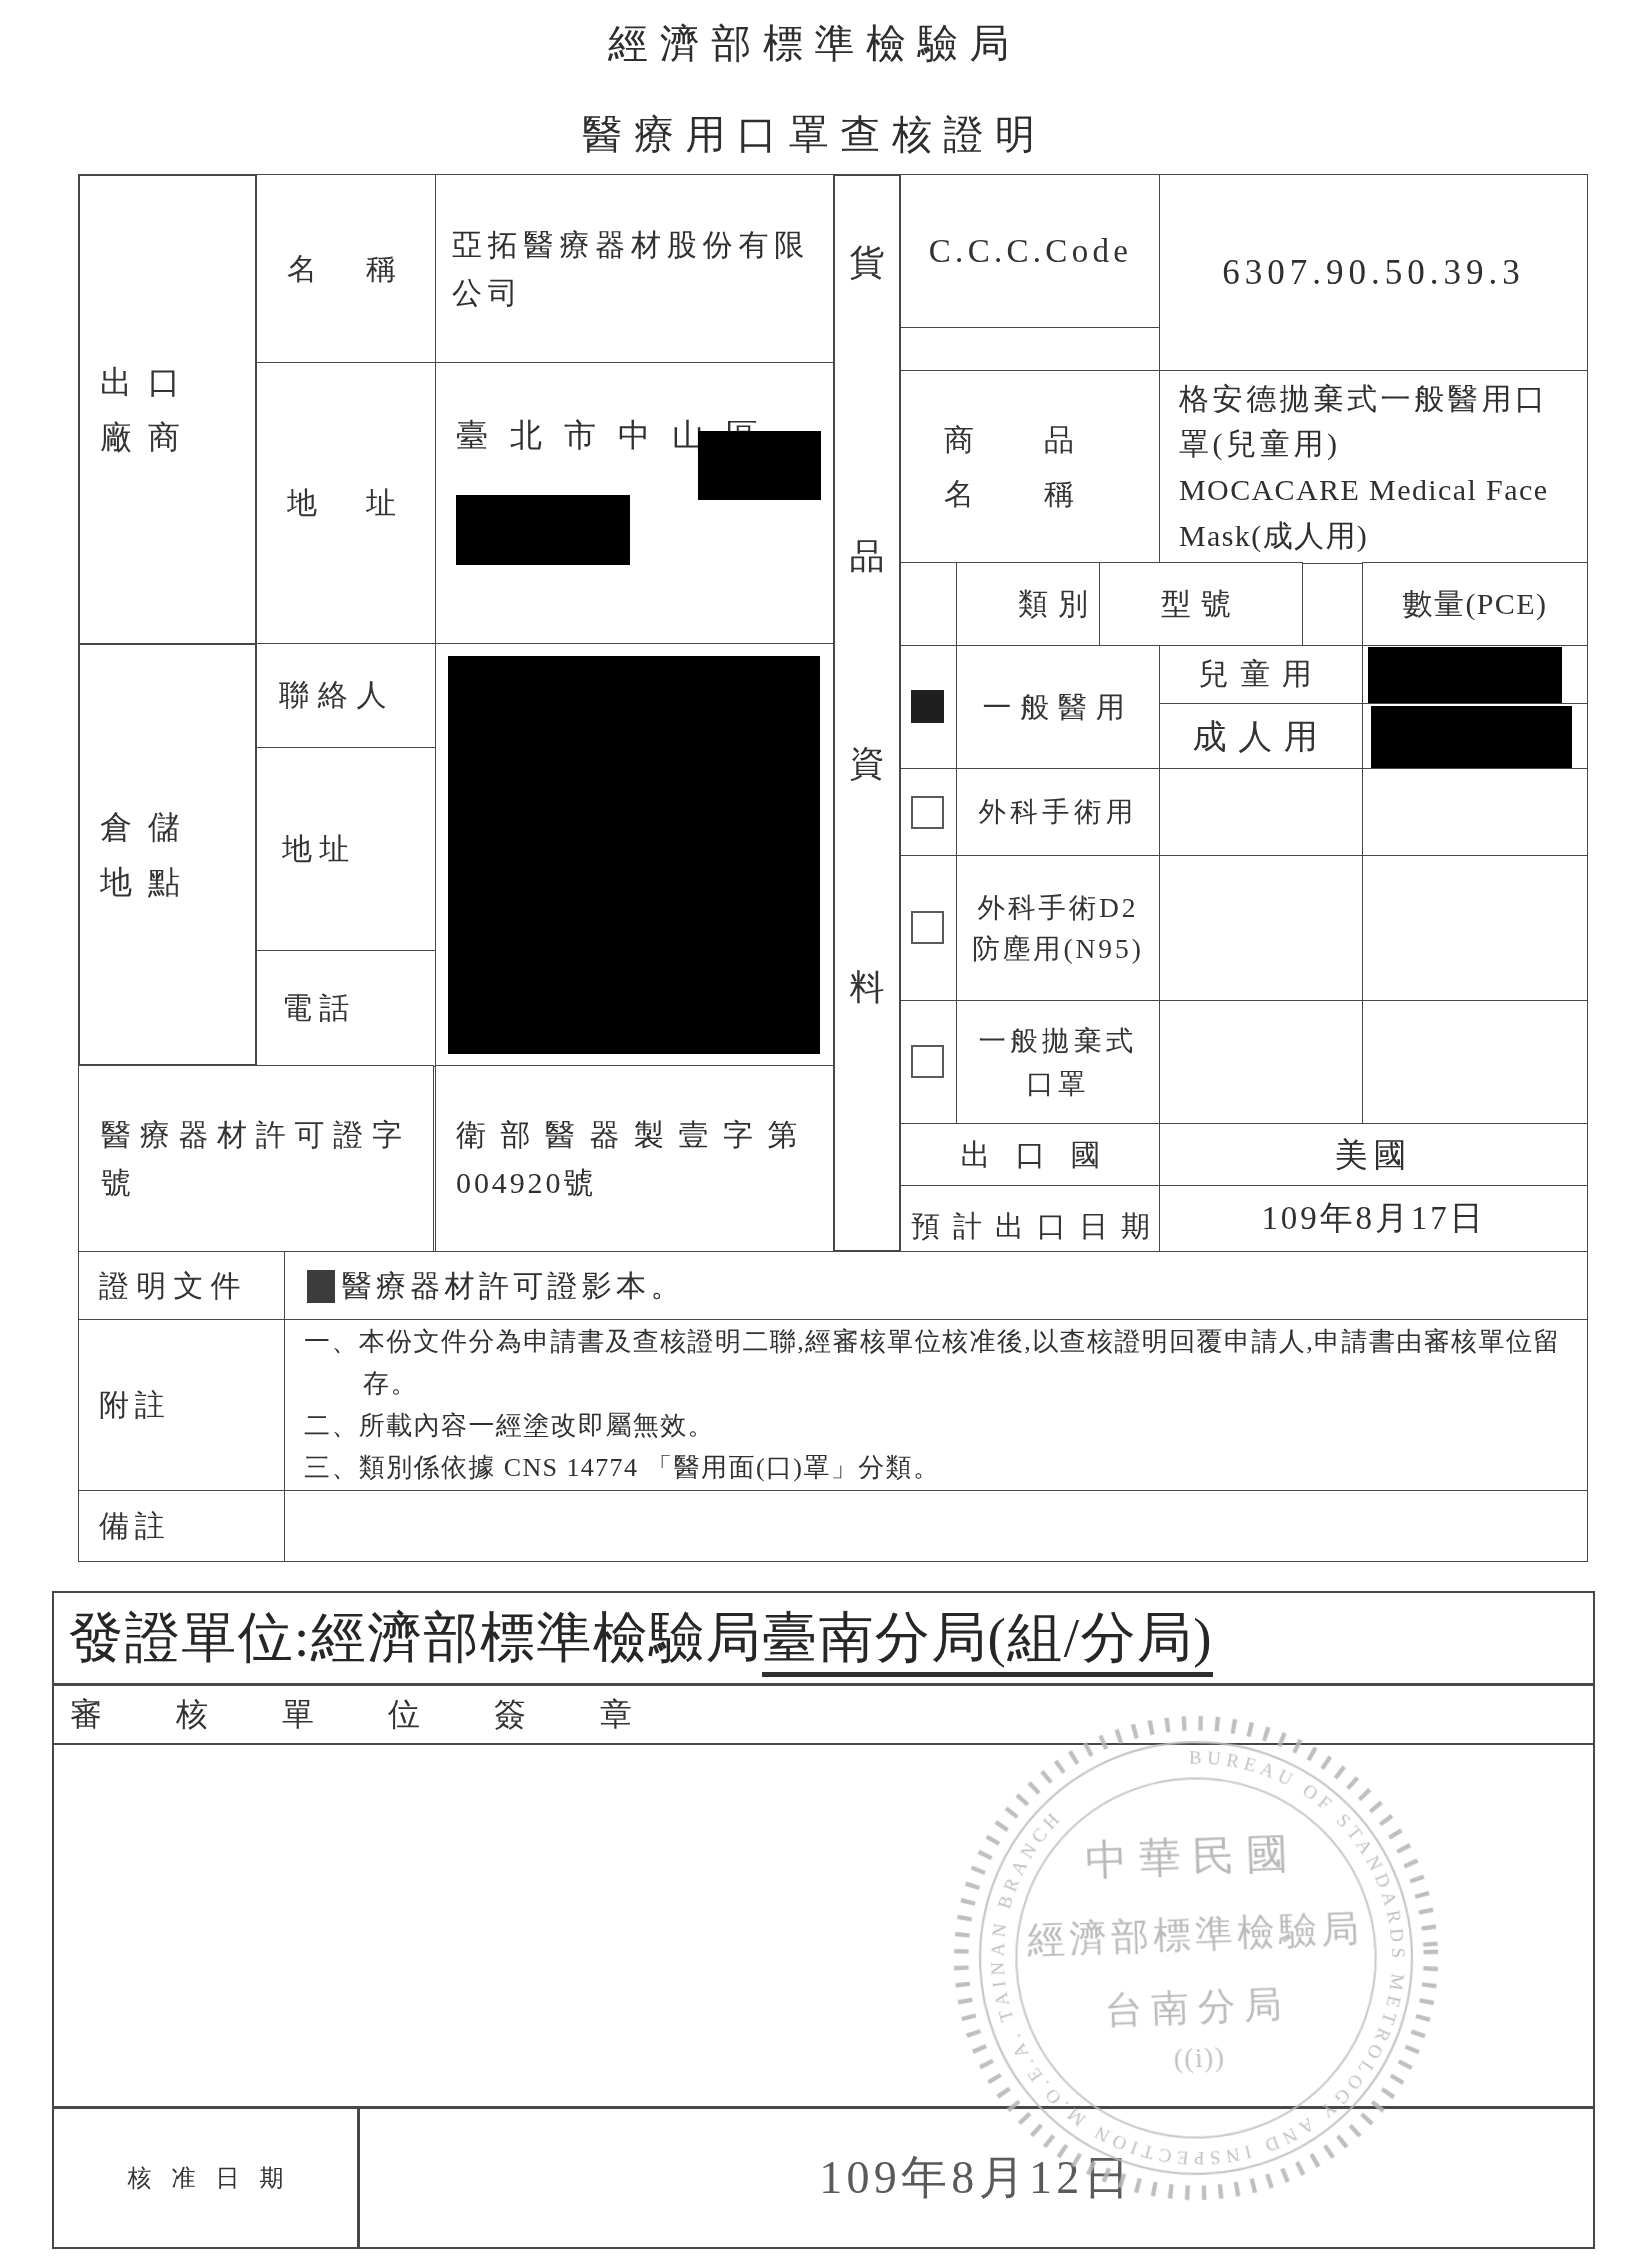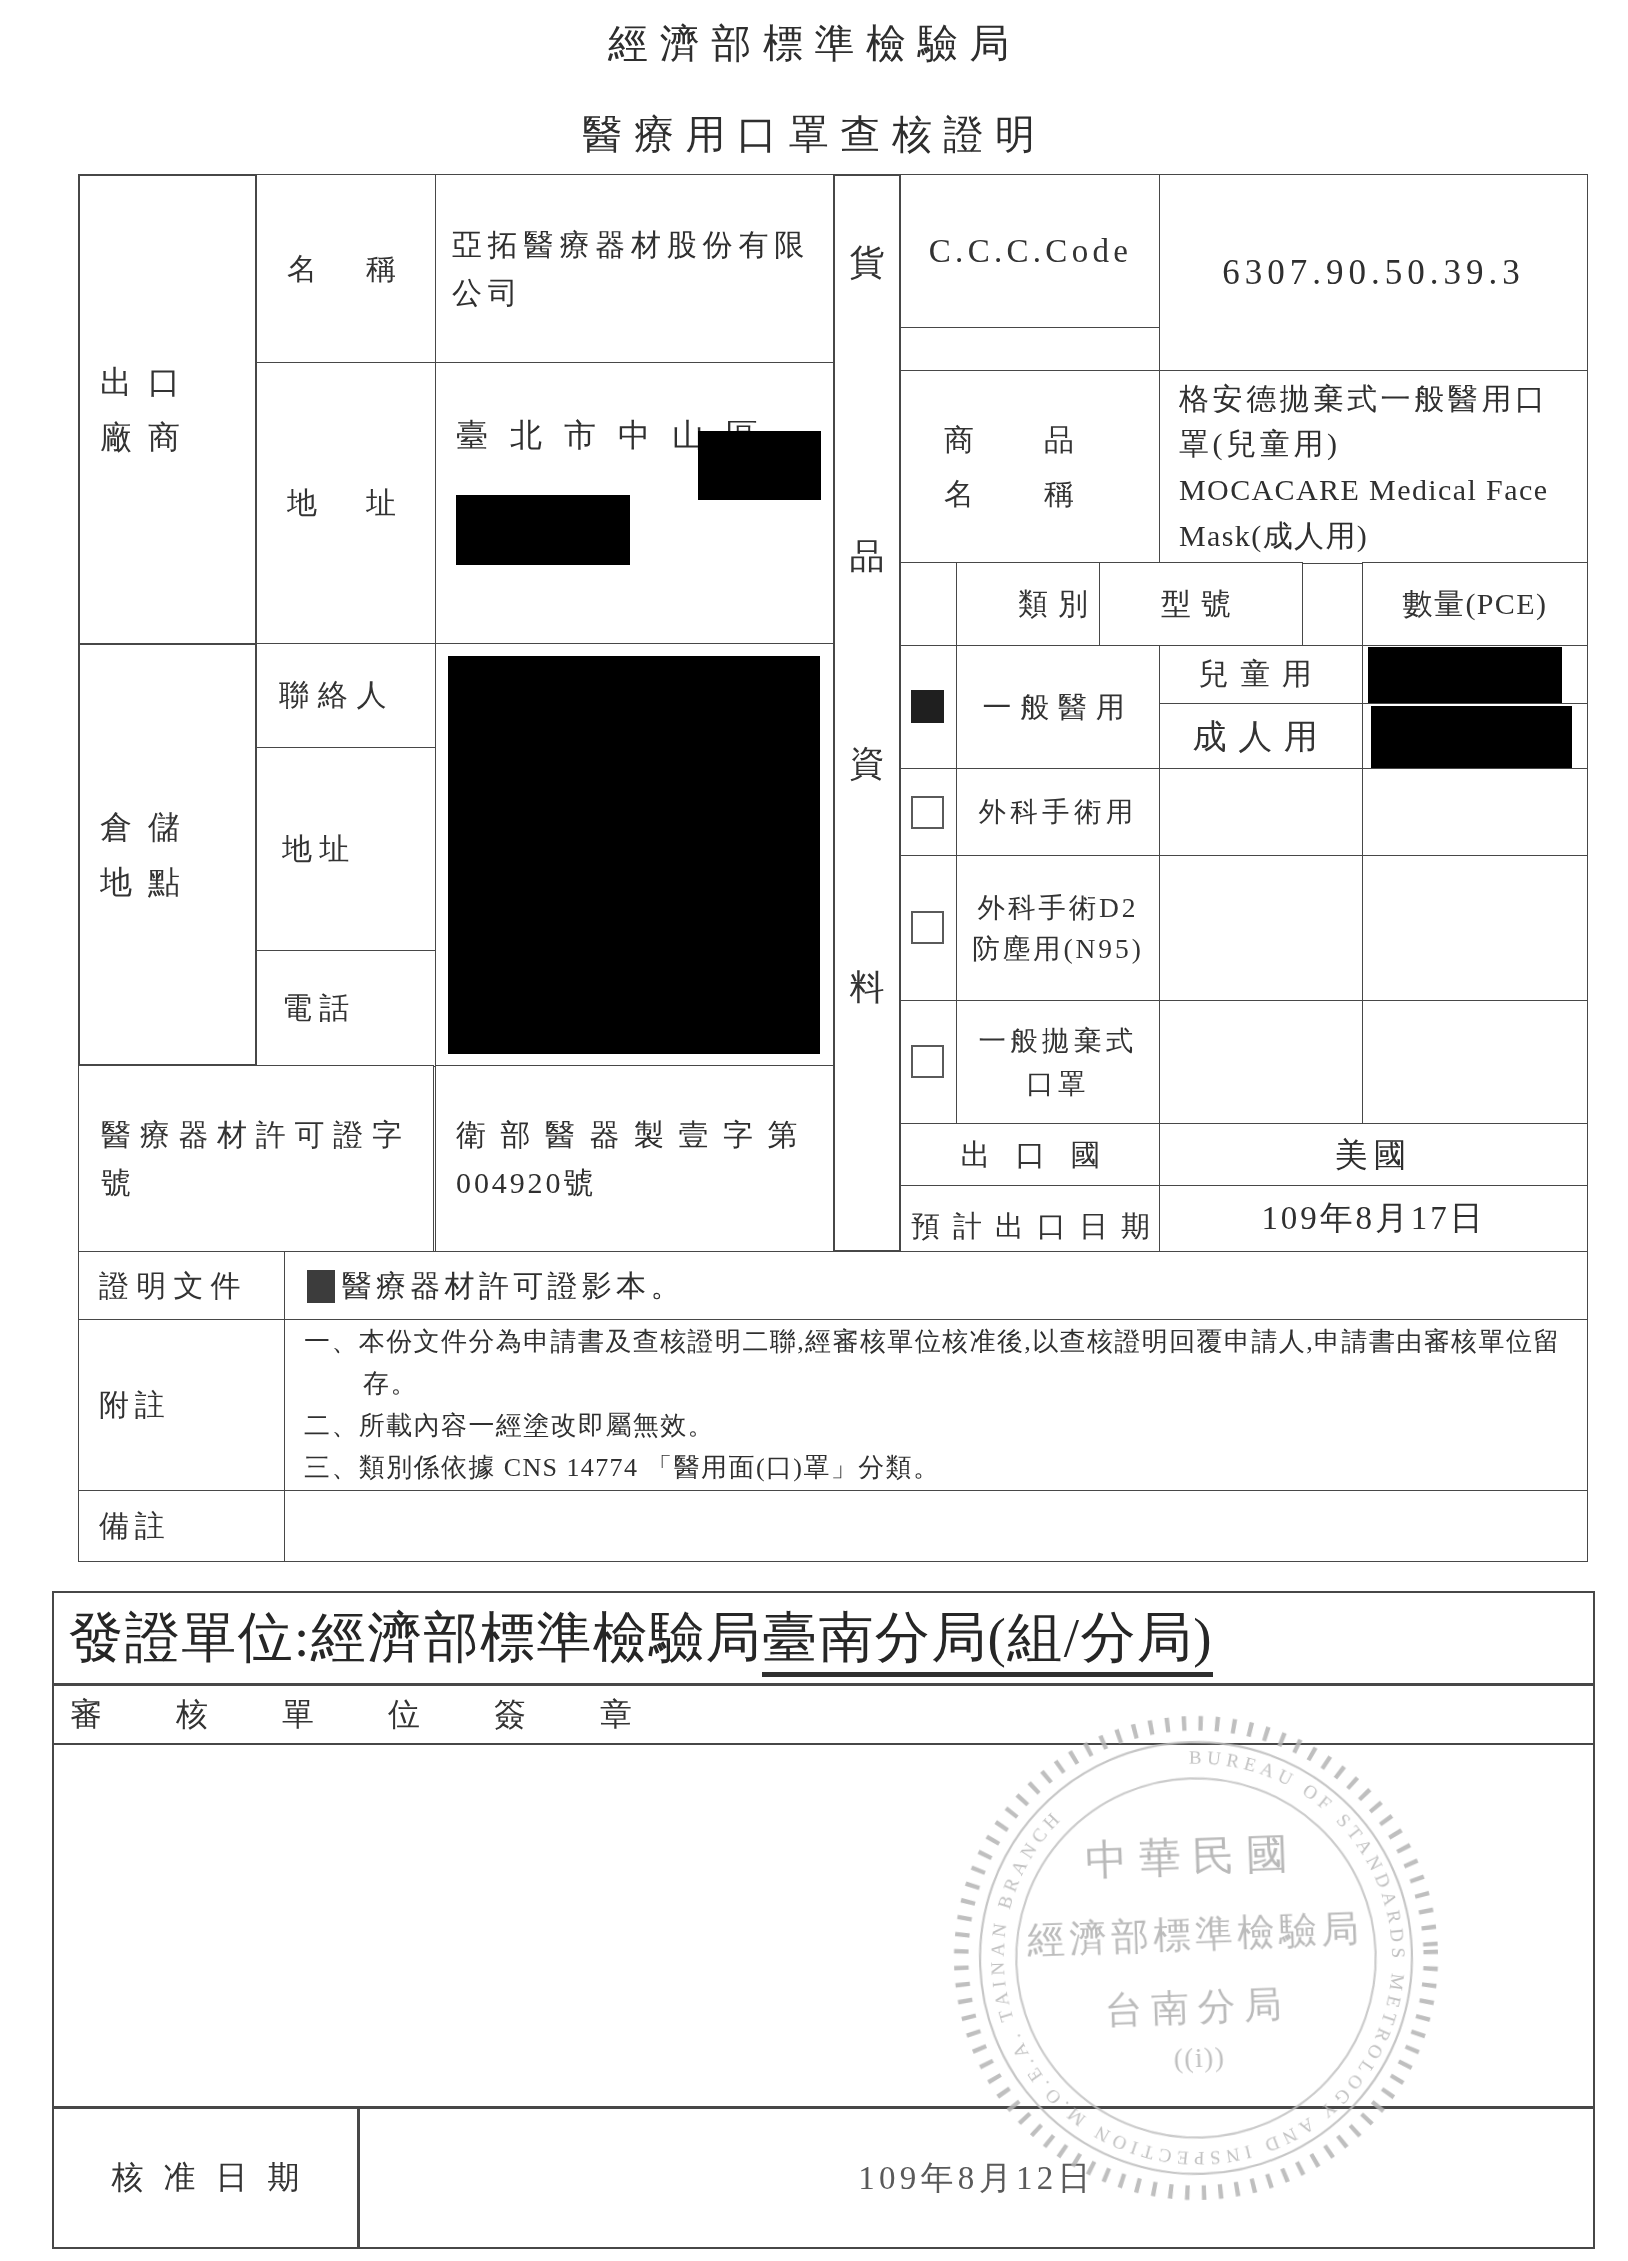--- a/index.html
+++ b/index.html
@@ -219,24 +219,24 @@
   <div class="cell thick" style="left:52px; top:1591px; width:1543px; height:94px; padding-left:14.5px;">
     <span class="issuing-title">
       <span>發證單位:經濟部標準檢驗局</span><span class="issuing-underline">臺南分局(組/分局)</span>
     </span>
   </div>
   <div class="cell thick" style="left:52px; top:1684px; width:1543px; height:61px; padding-left:16px;">
     <span class="lbl" style="font-size:32px; letter-spacing:74px; white-space:nowrap;">審核單位簽章</span>
   </div>
   <div class="cell thick" style="left:52px; top:1743px; width:1543px; height:365px;"></div>
   <div class="cell thick center" style="left:52px; top:2107px; width:307px; height:142px;">
-    <span class="lbl" style="font-size:32px; letter-spacing:20px; text-indent:20px; white-space:nowrap;">核准日期</span>
+    <span class="lbl" style="font-size:24px; letter-spacing:20px; text-indent:20px; white-space:nowrap;">核准日期</span>
   </div>
   <div class="cell thick center" style="left:358px; top:2107px; width:1237px; height:142px;">
-    <span style="font-size:33px; color:#5a5a5a; letter-spacing:4.3px;">109年8月12日</span>
+    <span style="font-size:46px; color:#5a5a5a; letter-spacing:4.3px;">109年8月12日</span>
   </div>
 
   <div class="stamp-wrap">
     <svg width="500" height="500" viewBox="0 0 690 690">
       <defs>
         <path id="ringPath" d="M 345,77 A 268,268 0 1 1 344.9,77.001" fill="none"></path>
       </defs>
       <circle cx="345" cy="345" r="324" fill="none" stroke="#b4b4b4" stroke-width="20" stroke-dasharray="6 17"></circle>
       <circle cx="345" cy="345" r="298" fill="none" stroke="#bcbcbc" stroke-width="3"></circle>
       <circle cx="345" cy="345" r="248" fill="none" stroke="#c2c2c2" stroke-width="3"></circle>

